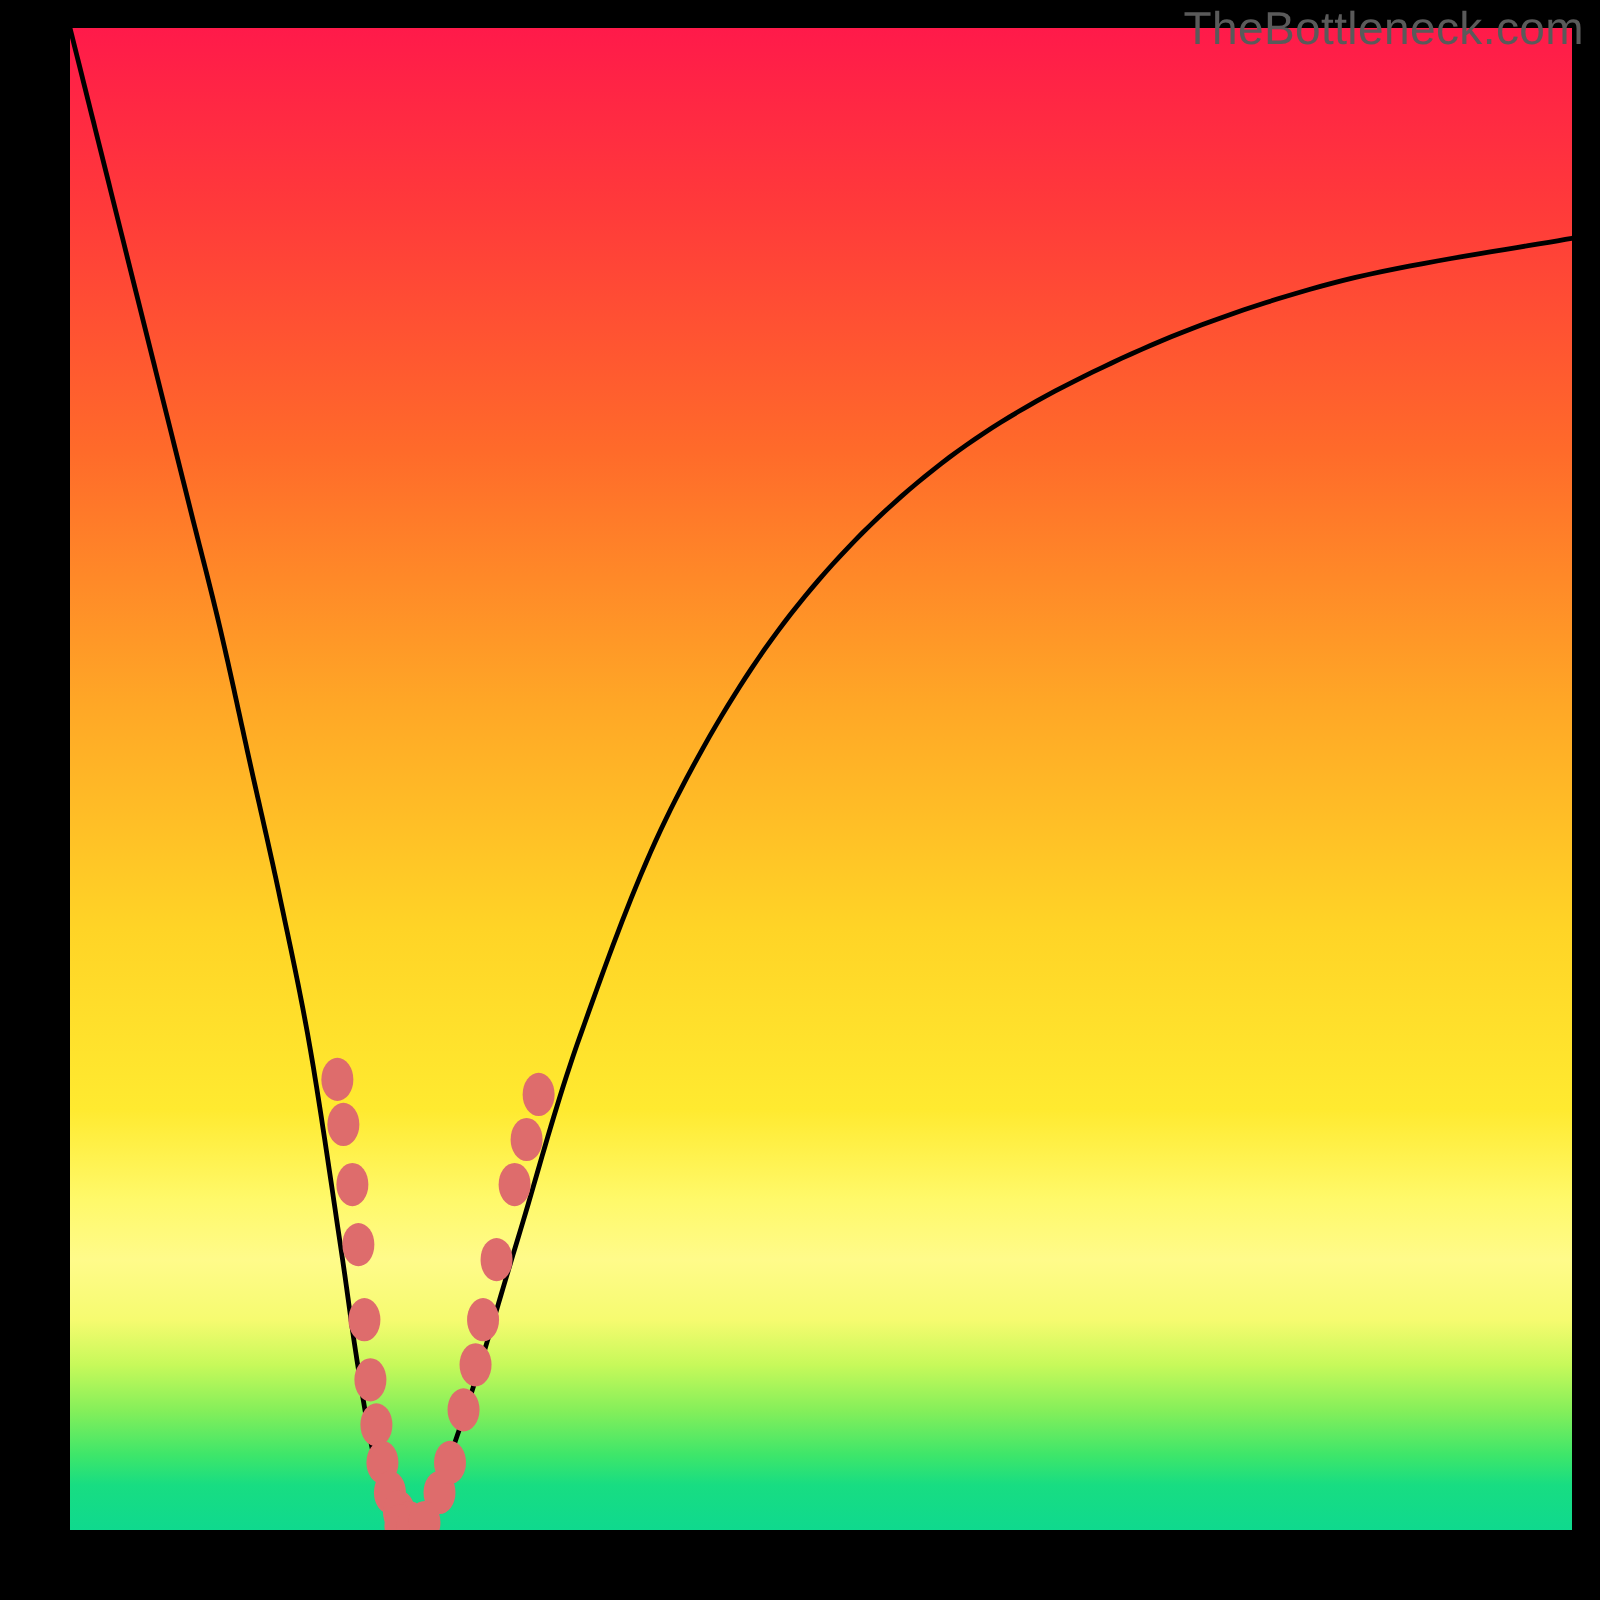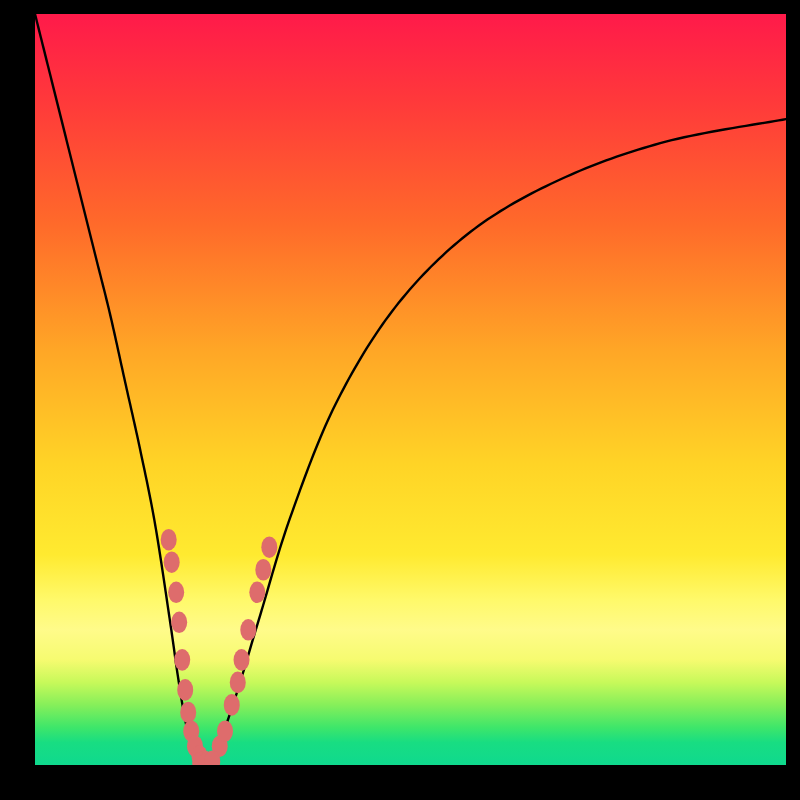--- a/index.html
+++ b/index.html
@@ -79,13 +79,14 @@
         <ellipse cx="206.53" cy="645.86" rx="8" ry="10.8" fill="#de6c6c"></ellipse>
         <ellipse cx="213.28" cy="615.82" rx="8" ry="10.8" fill="#de6c6c"></ellipse>
         <ellipse cx="222.30" cy="578.27" rx="8" ry="10.8" fill="#de6c6c"></ellipse>
         <ellipse cx="228.30" cy="555.74" rx="8" ry="10.8" fill="#de6c6c"></ellipse>
         <ellipse cx="234.31" cy="533.21" rx="8" ry="10.8" fill="#de6c6c"></ellipse>
         <ellipse cx="165.22" cy="748.75" rx="8" ry="10.8" fill="#de6c6c"></ellipse>
         <ellipse cx="171.23" cy="749.50" rx="8" ry="10.8" fill="#de6c6c"></ellipse>
         <ellipse cx="177.24" cy="747.25" rx="8" ry="10.8" fill="#de6c6c"></ellipse>
       </svg>
   </div>
+  <div class="watermark">TheBottleneck.com</div>
 </div>
 
 </body></html>

